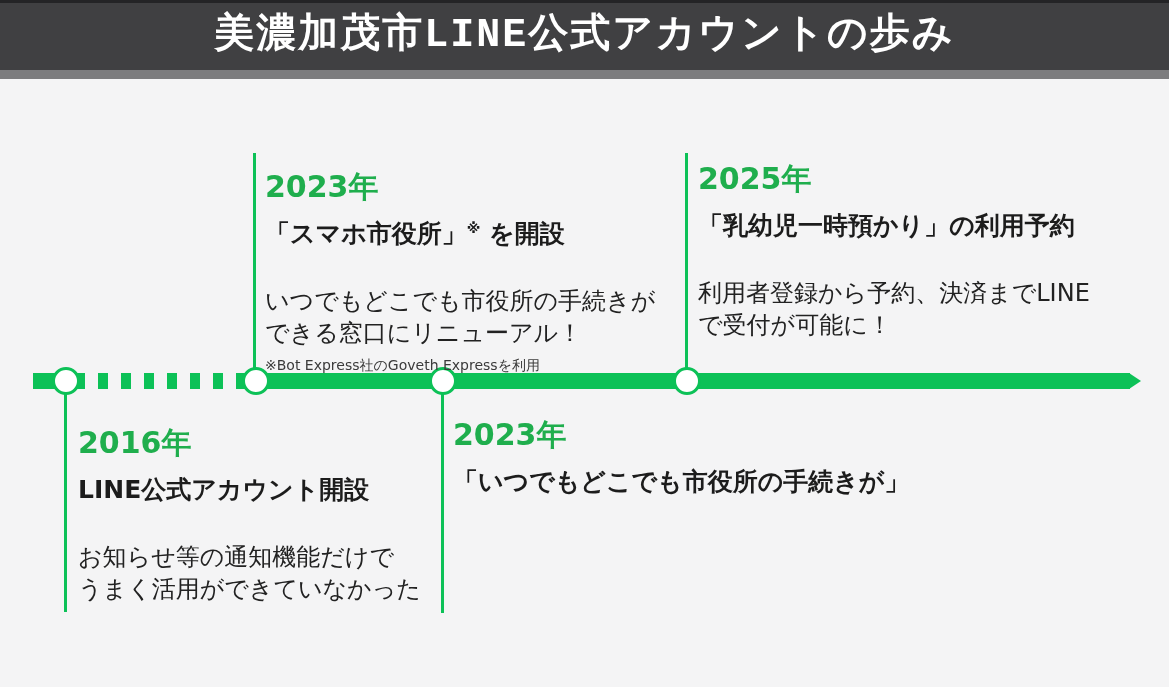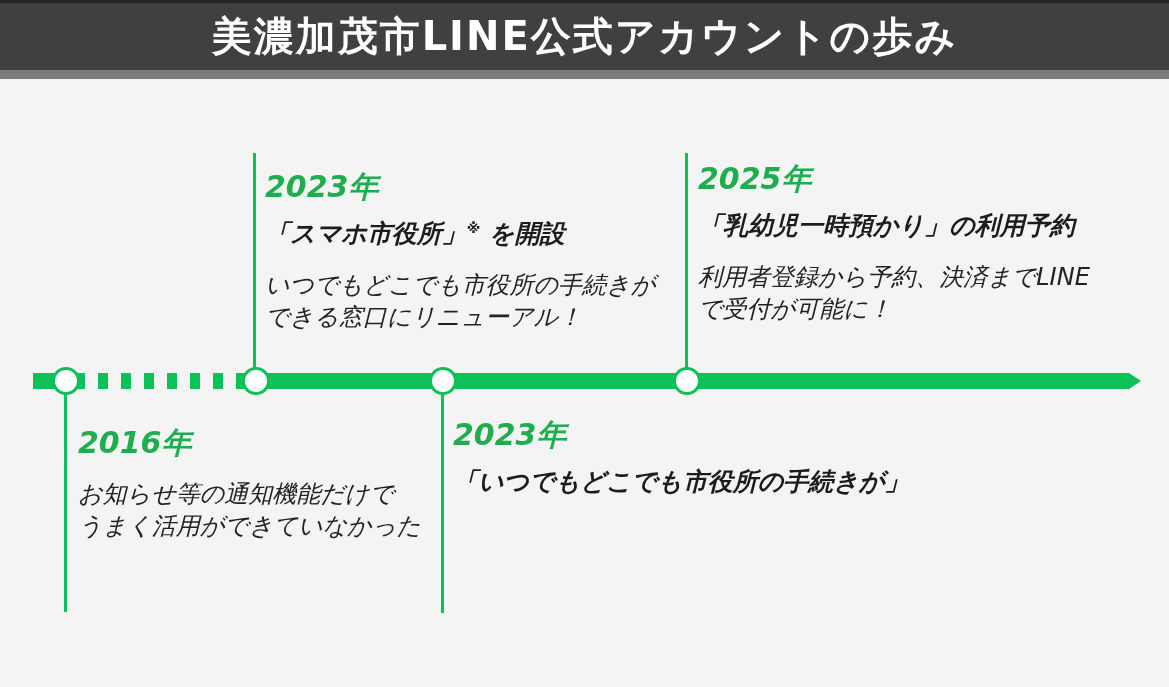--- a/index.html
+++ b/index.html
@@ -20,20 +20,21 @@
     background:var(--page-bg);
     position:relative;
     overflow:hidden;
   }
   .page{position:absolute;inset:0;}
 
   
   .title-bar{
     position:absolute;left:0;top:0;width:1169px;height:70px;
     background:var(--header-bg);
+    font-family:Liberation Mono, monospace;
   }
   .title-bar .top-edge{
     position:absolute;left:0;top:0;width:100%;height:3px;
     background:var(--header-top);
   }
   .title-bar h1{
     width:100%;height:70px;line-height:72px;
     text-align:center;color:#ffffff;
     font-size:40px;font-weight:bold;letter-spacing:2px;
   }
@@ -66,33 +67,33 @@
     position:absolute;top:367px;width:28px;height:28px;
     background:#ffffff;border:3px solid var(--green);border-radius:50%;
     z-index:3;
   }
   .node.n1{left:52px;}
   .node.n2{left:242px;}
   .node.n3{left:429px;}
   .node.n4{left:673px;}
 
   
-  .event{position:absolute;z-index:4;font-style:italic;}
+  .event{position:absolute;z-index:4;}
   .event .year{
     color:var(--green-text);font-size:30px;font-weight:bold;line-height:30px;
   }
   .event h2{
     margin-top:16px;color:var(--heading-text);
     font-size:25px;font-weight:bold;line-height:31px;
   }
   .event h2 sup{
     font-size:14px;vertical-align:super;line-height:0;
   }
   .event .body{
-    margin-top:20px;color:var(--body-text);
+    margin-top:36px;color:var(--body-text);
     font-size:24px;font-weight:400;line-height:32px;
     white-space:pre-line;
   }
   .event .footnote{
     margin-top:8px;color:var(--footnote-text);
     font-size:14px;line-height:17px;
   }
   .event.ev-a{left:265px;top:172px;width:430px;}
   .event.ev-b{left:698px;top:164px;width:440px;}
   .event.ev-c{left:78px;top:428px;width:380px;}
@@ -122,31 +123,33 @@
   <div class="node n1"></div>
   <div class="node n2"></div>
   <div class="node n3"></div>
   <div class="node n4"></div>
 
   <section class="event ev-a">
     <div class="year">2023年</div>
     <h2><span>「スマホ市役所」</span><sup>※</sup><span> を開設</span></h2>
     <p class="body">いつでもどこでも市役所の手続きが
 できる窓口にリニューアル！</p>
+    <p class="footnote">※Bot Express社のGoveth Expressを利用</p>
   </section>
 
   <section class="event ev-b">
     <div class="year">2025年</div>
     <h2>「乳幼児一時預かり」の利用予約</h2>
     <p class="body">利用者登録から予約、決済までLINE
 で受付が可能に！</p>
   </section>
 
   <section class="event ev-c">
     <div class="year">2016年</div>
+    <h2>LINE公式アカウント開設</h2>
     <p class="body">お知らせ等の通知機能だけで
 うまく活用ができていなかった</p>
   </section>
 
   <section class="event ev-d">
     <div class="year">2023年</div>
     <h2>「いつでもどこでも市役所の手続きが」</h2>
   </section>
 
 </div>

